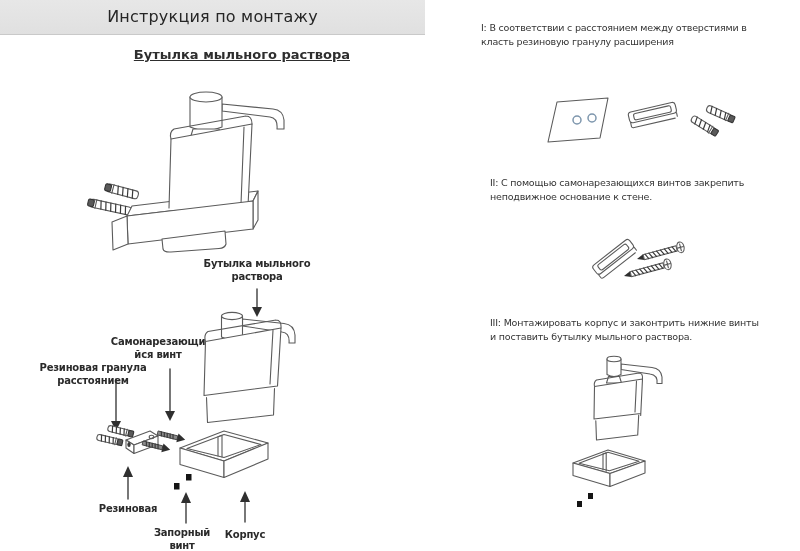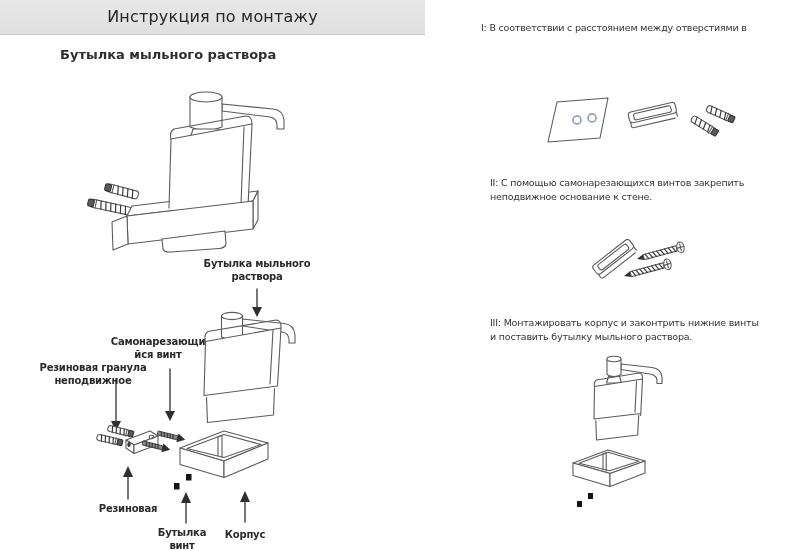--- a/index.html
+++ b/index.html
@@ -3,21 +3,21 @@
 <meta charset="utf-8">
 <style>
   html,body{margin:0;padding:0;background:#fff;}
   #canvas{position:relative;width:800px;height:551px;background:#fff;overflow:hidden;
           font-family:"DejaVu Sans",sans-serif;color:var(--text,#333);}
   .abs{position:absolute;}
   #header-bar{left:0;top:0;width:425px;height:34px;
               background:linear-gradient(#e7e7e7,var(--header-bg,#e0e0e0));
               border-bottom:1px solid #c9c9c9;}
   #header-title{width:100%;text-align:center;line-height:34px;font-size:16px;color:#262626;letter-spacing:.2px;}
-  #subtitle{left:60px;top:47px;width:290px;text-align:left;font-size:13px;font-weight:bold;color:#2e2e2e;}
+  #subtitle{left:60px;top:47px;width:290px;text-align:right;font-size:13px;font-weight:bold;color:#2e2e2e;text-decoration:underline;}
   .fig{position:absolute;}
   .step-text{font-size:9.5px;letter-spacing:-0.2px;line-height:14px;color:#333;}
   .step-text.center{text-align:left;}
   .nw{white-space:nowrap;}
   .plabel{font-size:10px;font-weight:bold;letter-spacing:-0.2px;line-height:12.5px;color:#2a2a2a;text-align:center;}
   .plabel.center{text-align:center;}
   
   .art{stroke:var(--line-art,#5b5b5b);fill:none;stroke-width:1.1;stroke-linecap:round;stroke-linejoin:round;}
   .wf{fill:#fff;}
   .nf{fill:#fff;stroke:none;}
@@ -168,35 +168,36 @@
   <div class="abs plabel center" style="left:197px;top:258px;width:120px">
     <div class="nw">Бутылка мыльного</div>
     <div class="nw">раствора</div>
   </div>
   <div class="abs plabel center" style="left:98px;top:336px;width:120px">
     <div class="nw">Самонарезающи</div>
     <div class="nw">йся винт</div>
   </div>
   <div class="abs plabel" style="left:28px;top:362px;width:130px">
     <div class="nw">Резиновая гранула</div>
-    <div class="nw">неподвижное</div>
+    <div class="nw">расстоянием</div>
   </div>
   <div class="abs plabel center" style="left:88px;top:503px;width:80px">
     <div class="nw">Резиновая</div>
   </div>
   <div class="abs plabel center" style="left:152px;top:527px;width:60px">
-    <div class="nw">Бутылка</div>
+    <div class="nw">Запорный</div>
     <div class="nw">винт</div>
   </div>
   <div class="abs plabel center" style="left:215px;top:529px;width:60px">
     <div class="nw">Корпус</div>
   </div>
 
   <div class="abs step-text center" style="left:481px;top:21px;width:320px">
     <div class="nw">I: В соответствии с расстоянием между отверстиями в</div>
+    <div class="nw">класть резиновую гранулу расширения</div>
   </div>
 
   <svg class="fig" style="left:545px;top:90px" width="215" height="70" viewBox="0 0 215 70">
     <g class="art">
       <path class="wf" d="M12,12 L63,8 L55,48 L3,52 Z"></path>
       <circle class="hole" cx="32" cy="30" r="4"></circle>
       <circle class="hole" cx="47" cy="28" r="4"></circle>
       <g transform="translate(84,28) rotate(-13)">
         <rect class="wf" x="0" y="-5.5" width="48" height="11" rx="3"></rect>
         <rect x="5" y="-3" width="38" height="6.5" rx="2"></rect>

